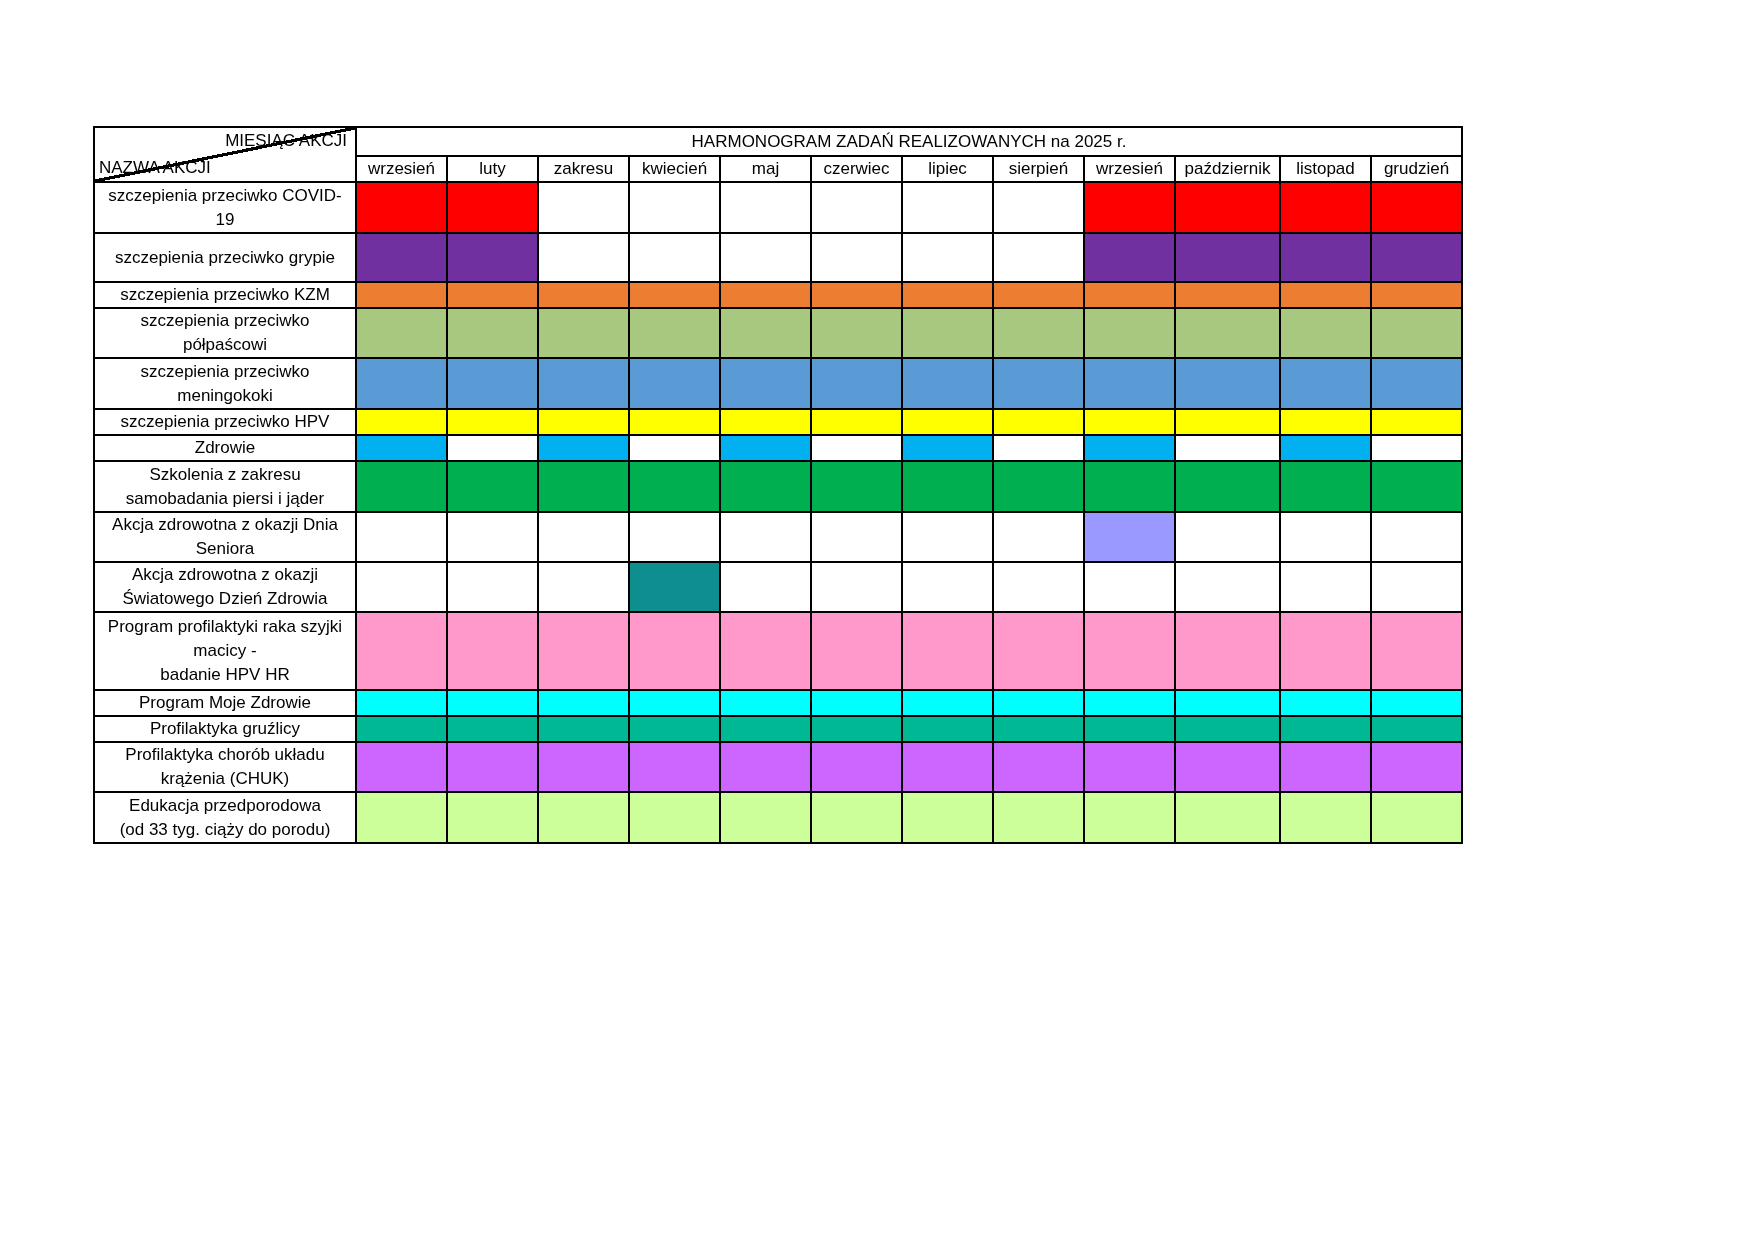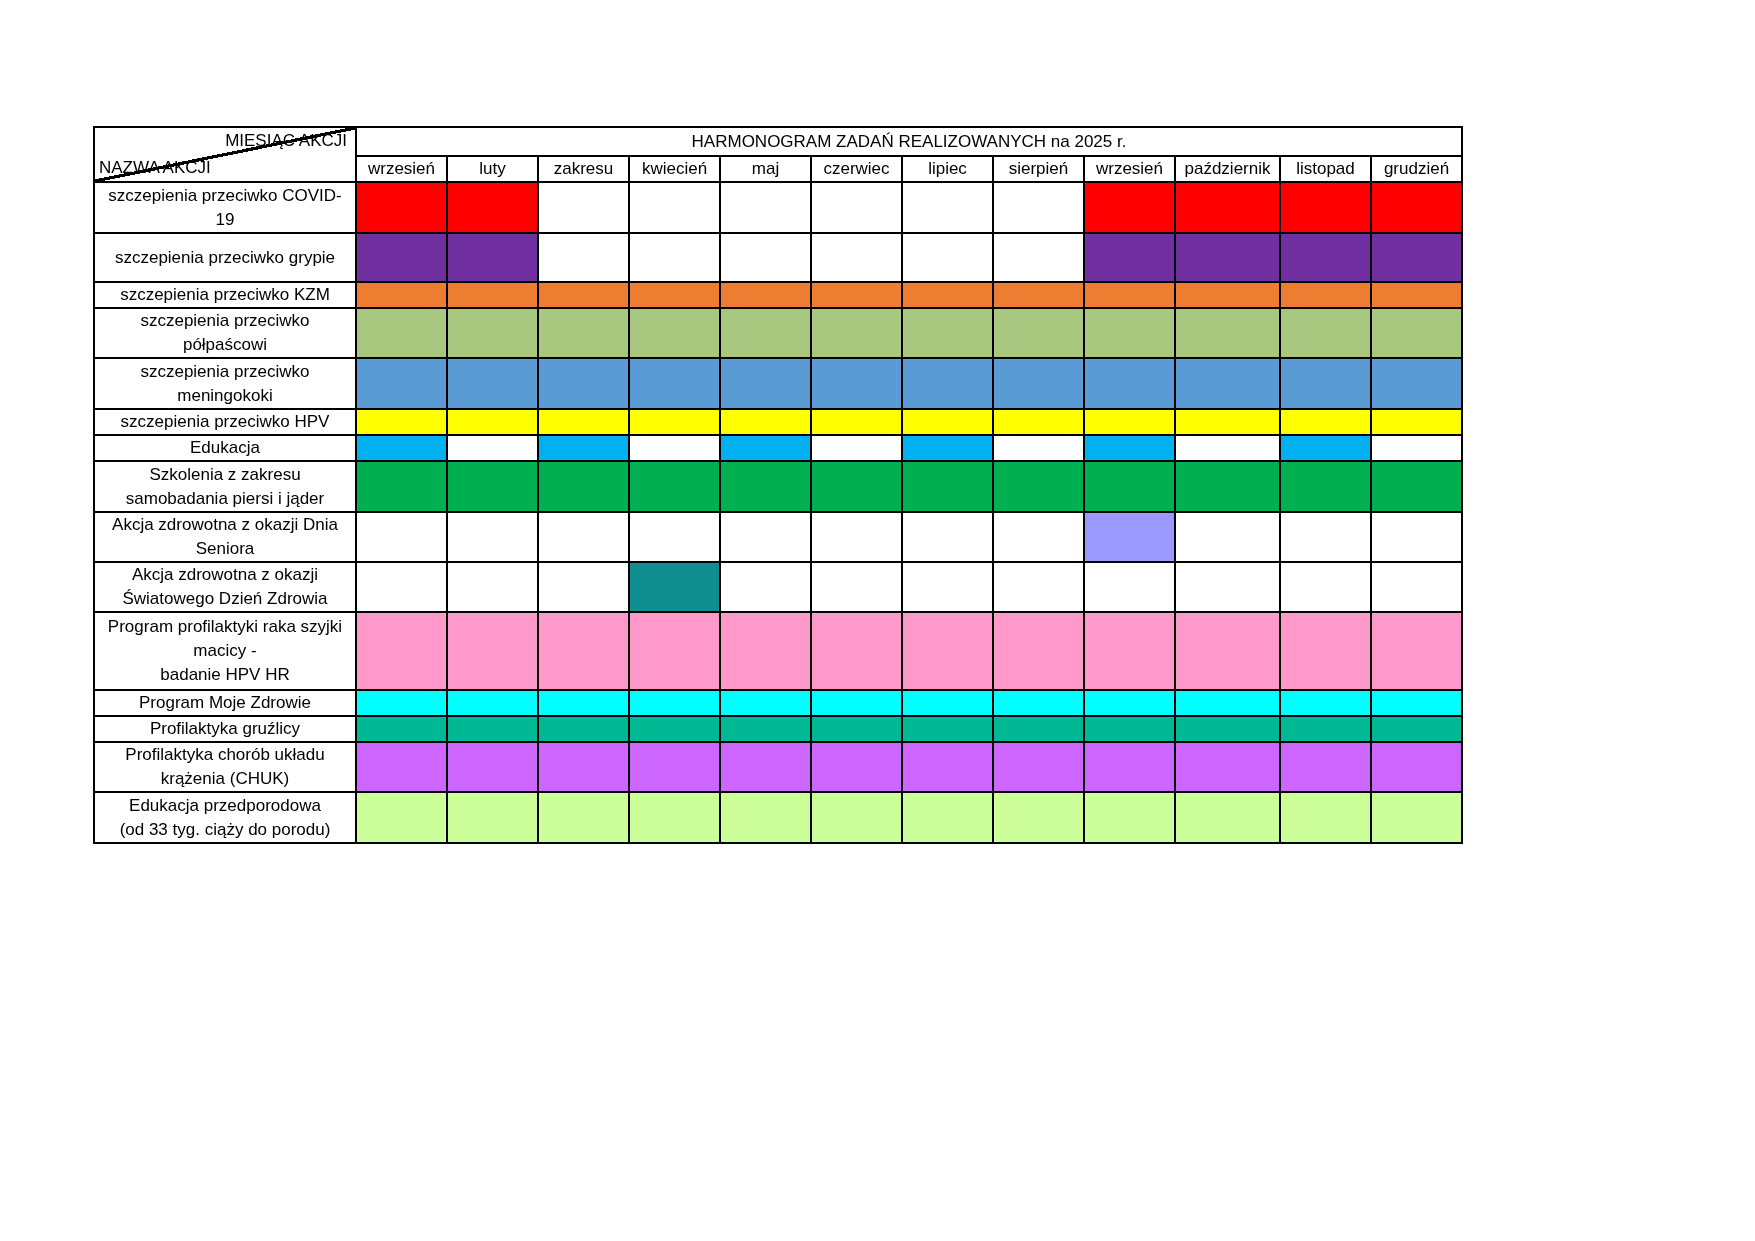--- a/index.html
+++ b/index.html
@@ -187,21 +187,21 @@
           <td style="background: rgb(255, 255, 0);"></td>
           <td style="background: rgb(255, 255, 0);"></td>
           <td style="background: rgb(255, 255, 0);"></td>
           <td style="background: rgb(255, 255, 0);"></td>
           <td style="background: rgb(255, 255, 0);"></td>
           <td style="background: rgb(255, 255, 0);"></td>
           <td style="background: rgb(255, 255, 0);"></td>
           <td style="background: rgb(255, 255, 0);"></td>
         </tr>
         <tr class="row-6">
-          <td class="label-cell">Edukacja</td>
+          <td class="label-cell">Zdrowie</td>
           <td style="background: rgb(0, 176, 240);"></td>
           <td></td>
           <td style="background: rgb(0, 176, 240);"></td>
           <td></td>
           <td style="background: rgb(0, 176, 240);"></td>
           <td></td>
           <td style="background: rgb(0, 176, 240);"></td>
           <td></td>
           <td style="background: rgb(0, 176, 240);"></td>
           <td></td>

